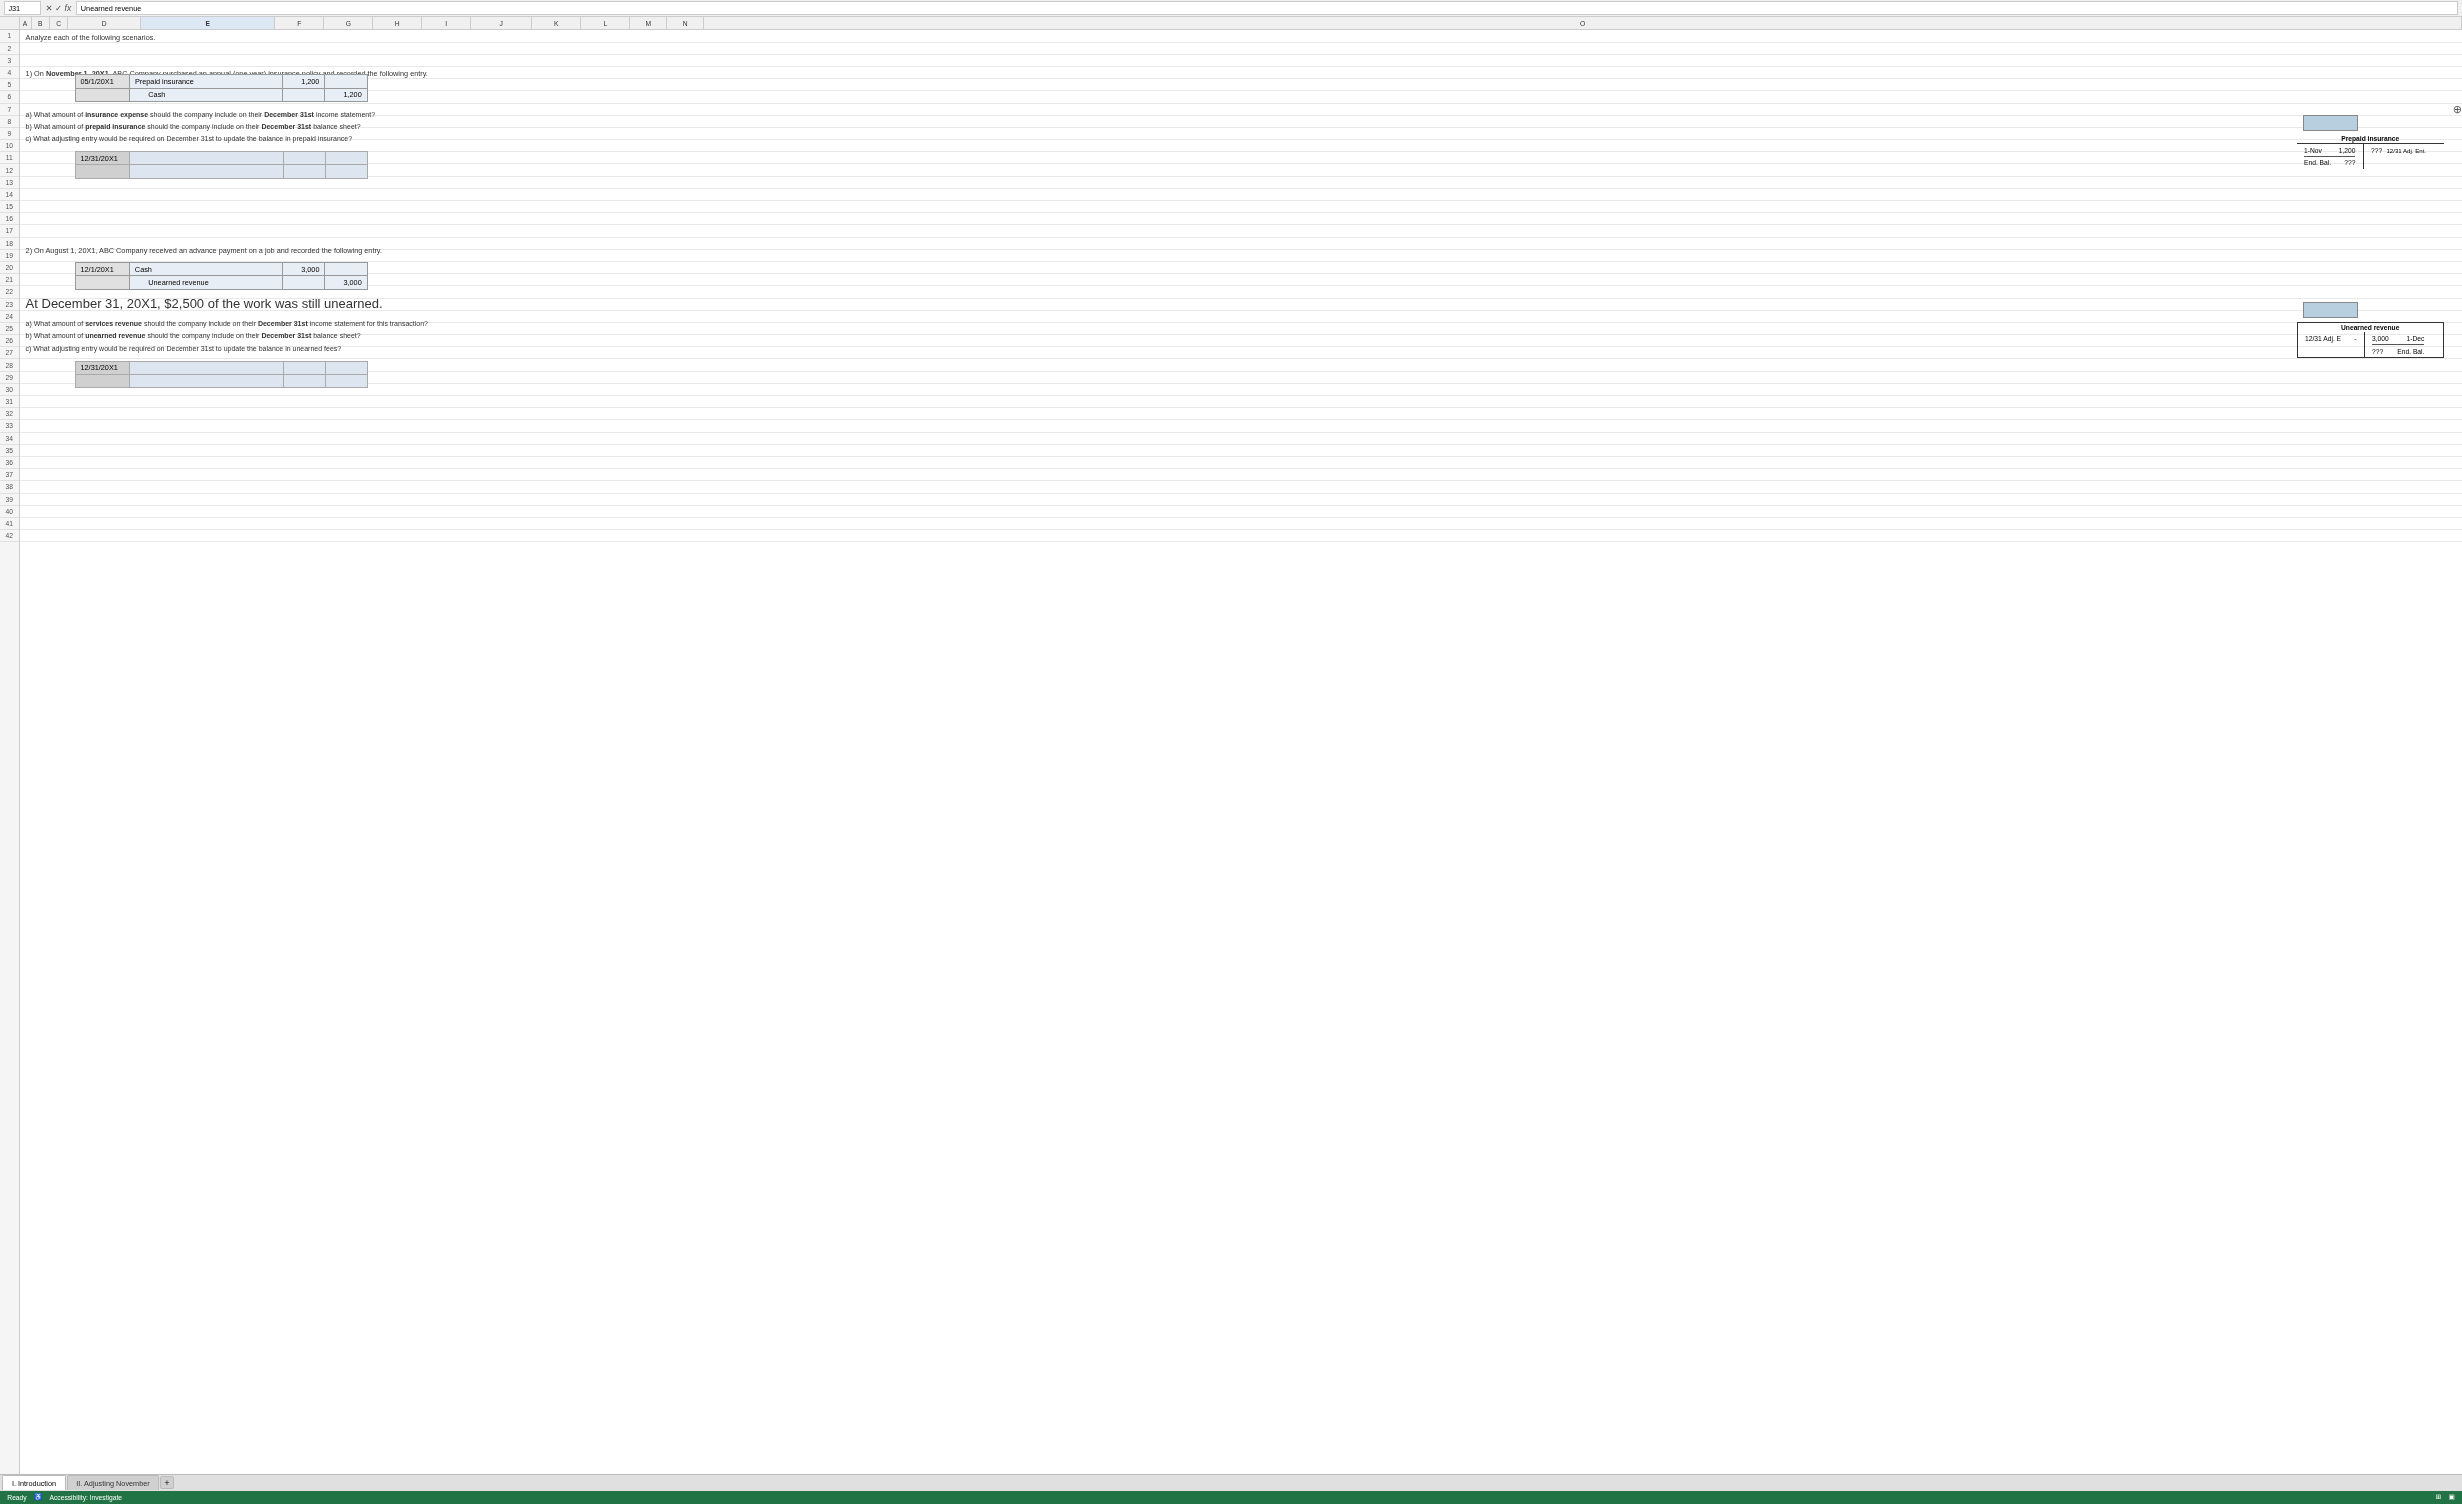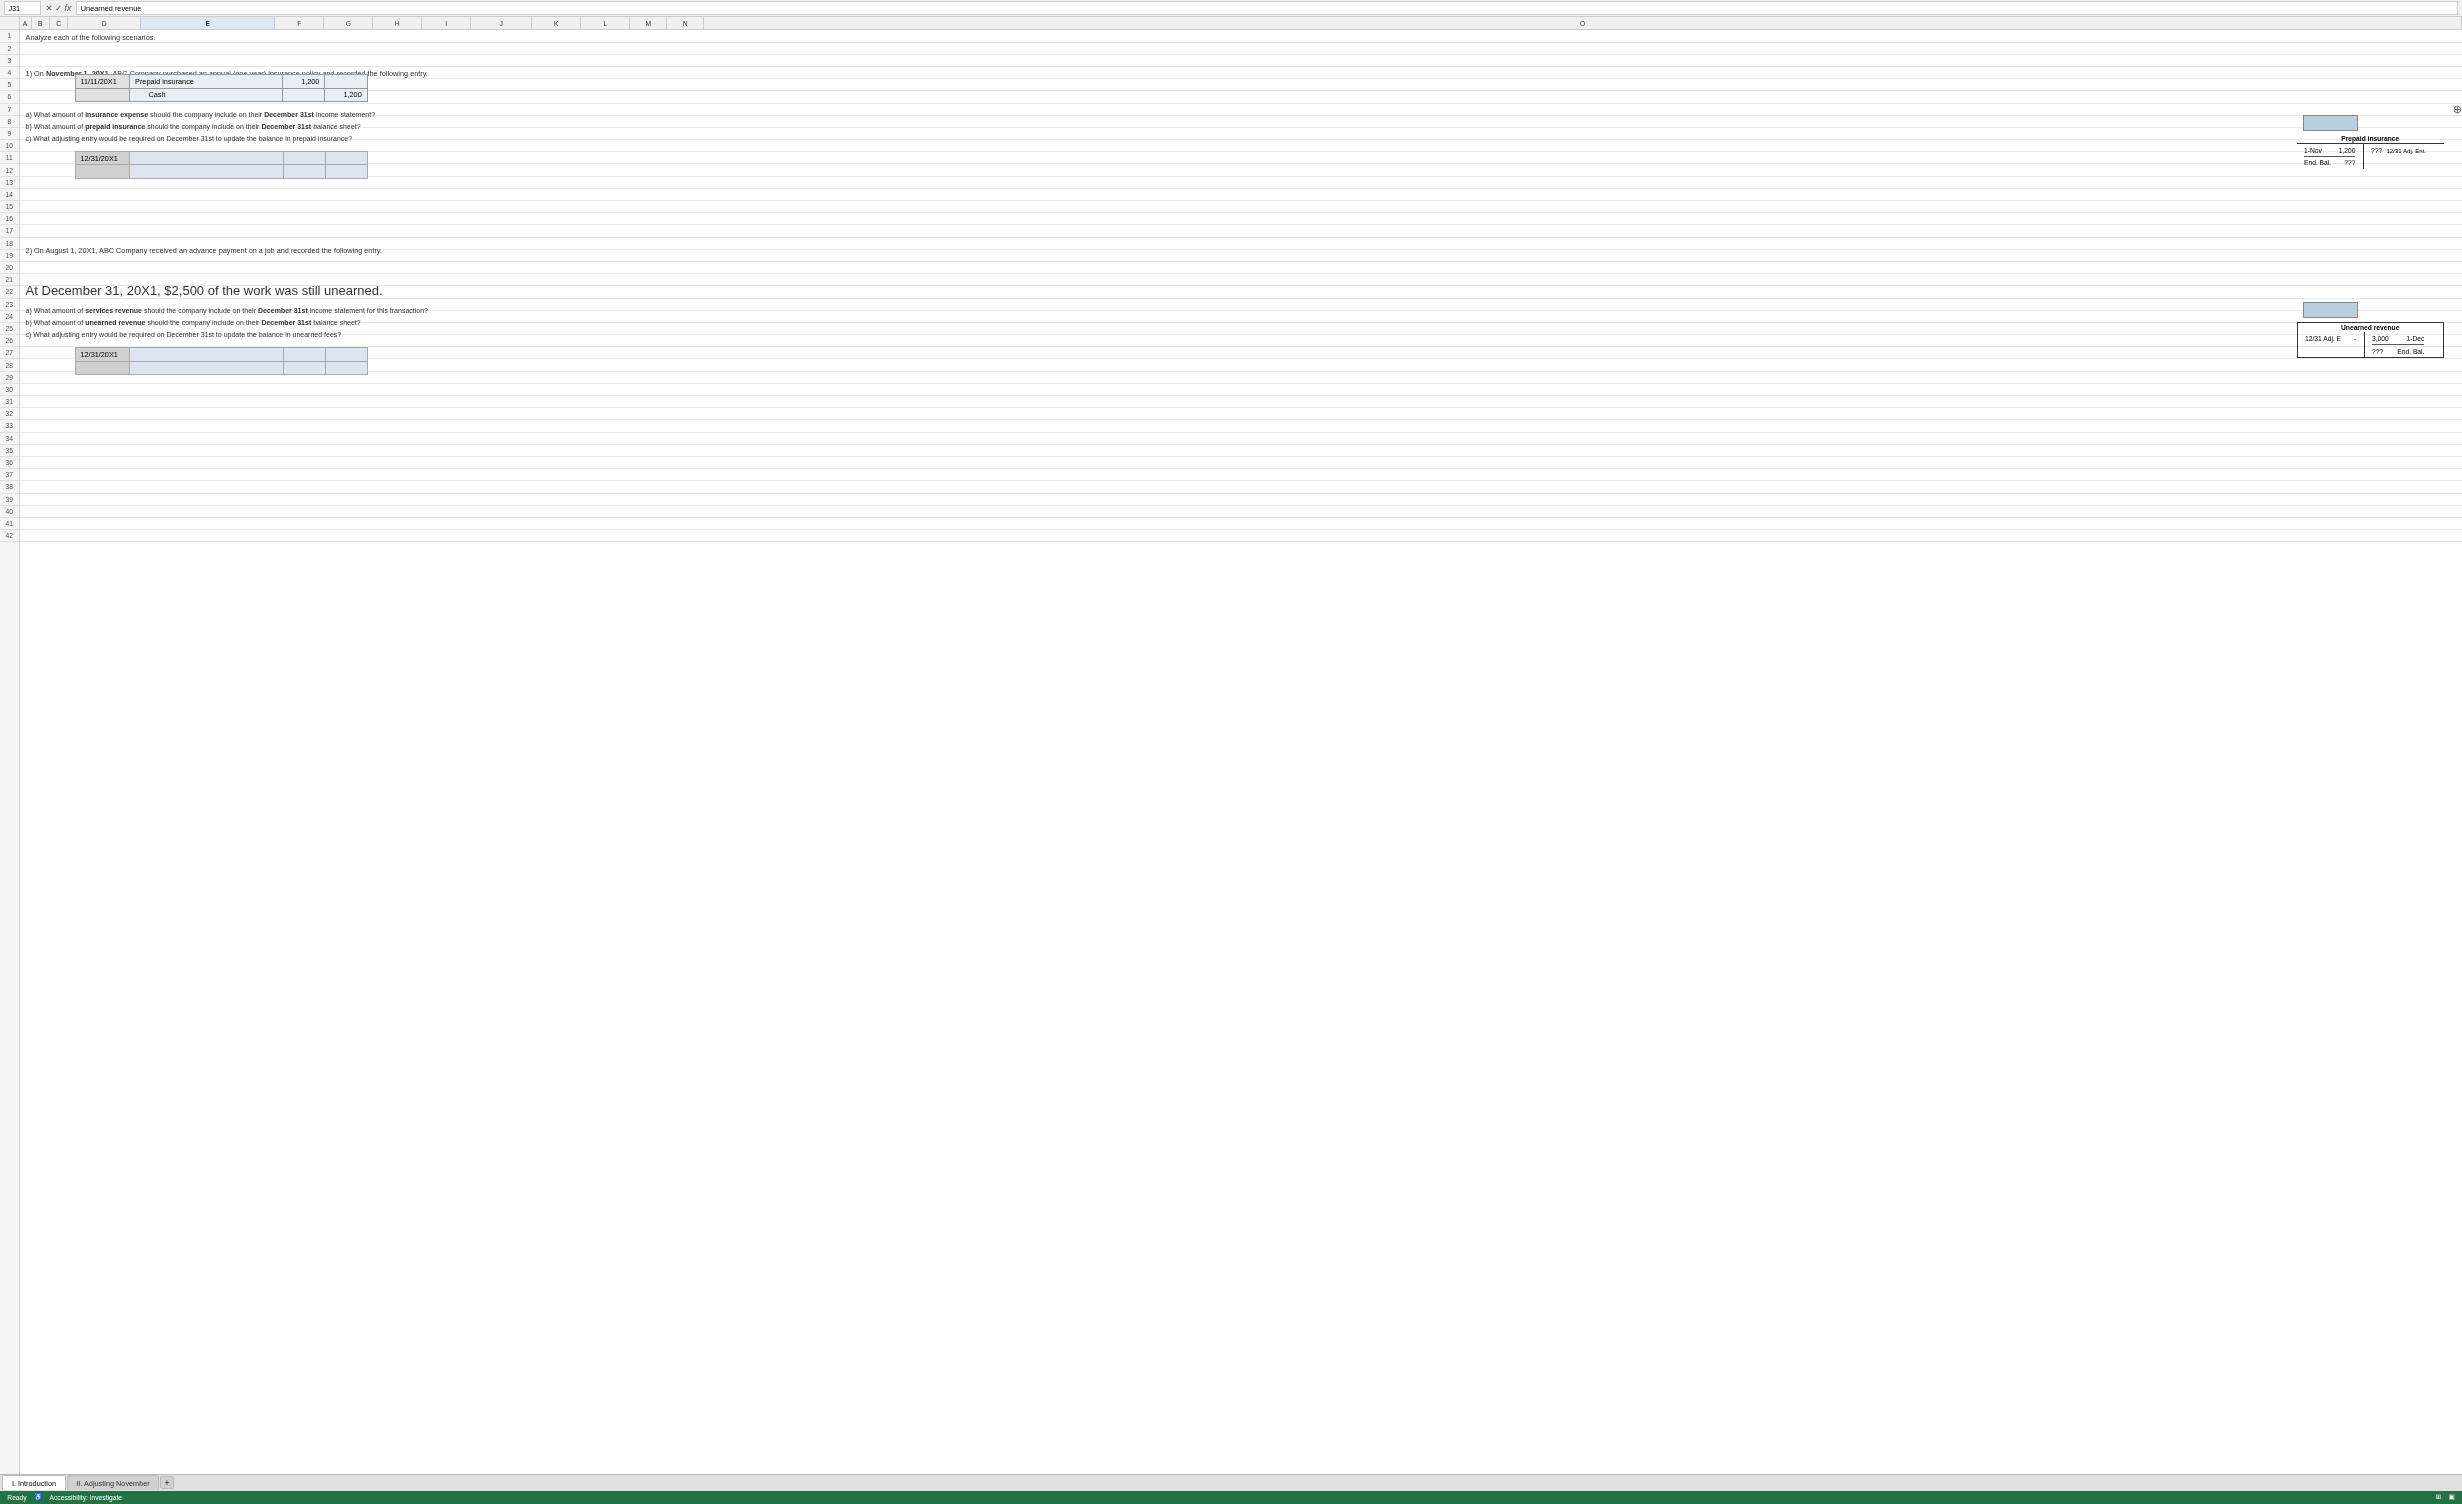--- a/index.html
+++ b/index.html
@@ -378,21 +378,21 @@
         <div style="height:12.2px;">
           <span style="font-size:7.3px;color:#333;">
             1) On <span style="font-weight:bold;">November 1, 20X1</span>, ABC Company purchased an annual (one year) insurance policy and recorded the following entry.
           </span>
         </div>
 
         <div style="height:13.4px; display:flex; align-items:center; margin-top:1.2px;">
           <table class="journal-table" style="margin-left:49px;">
             <tbody>
                 <tr>
-              <td class="date-cell">11/11/20X1</td>
+              <td class="date-cell">05/1/20X1</td>
               <td class="account-cell">Prepaid insurance</td>
               <td class="debit-cell">1,200</td>
               <td class="credit-cell"></td>
             </tr>
             <tr>
               <td class="date-cell"></td>
               <td class="account-cell indent">Cash</td>
               <td class="debit-cell"></td>
               <td class="credit-cell">1,200</td>
             </tr>
@@ -443,20 +443,38 @@
         <div style="height:12.2px;"></div>
 
         <div style="height:12.2px;">
           <span style="font-size:7.3px;color:#333;">
             2) On August 1, 20X1, ABC Company received an advance payment on a job and recorded the following entry.
           </span>
         </div>
 
         <div style="height:12.2px;"></div>
 
+        <div style="height:13.4px;display:flex;align-items:center;">
+          <table class="journal-table" style="margin-left:49px;">
+            <tbody>
+                <tr>
+              <td class="date-cell">12/1/20X1</td>
+              <td class="account-cell">Cash</td>
+              <td class="debit-cell">3,000</td>
+              <td class="credit-cell"></td>
+            </tr>
+            <tr>
+              <td class="date-cell"></td>
+              <td class="account-cell indent">Unearned revenue</td>
+              <td class="debit-cell"></td>
+              <td class="credit-cell">3,000</td>
+            </tr>
+          </tbody>
+            </table>
+        </div>
 
         <div style="height:12.2px;"></div>
 
         <div style="height:12.2px;">
           <span style="font-size:13px;color:#333;">At December 31, 20X1, $2,500 of the work was still unearned.</span>
         </div>
 
         <div style="height:12.2px;"></div>
 
         <div>

